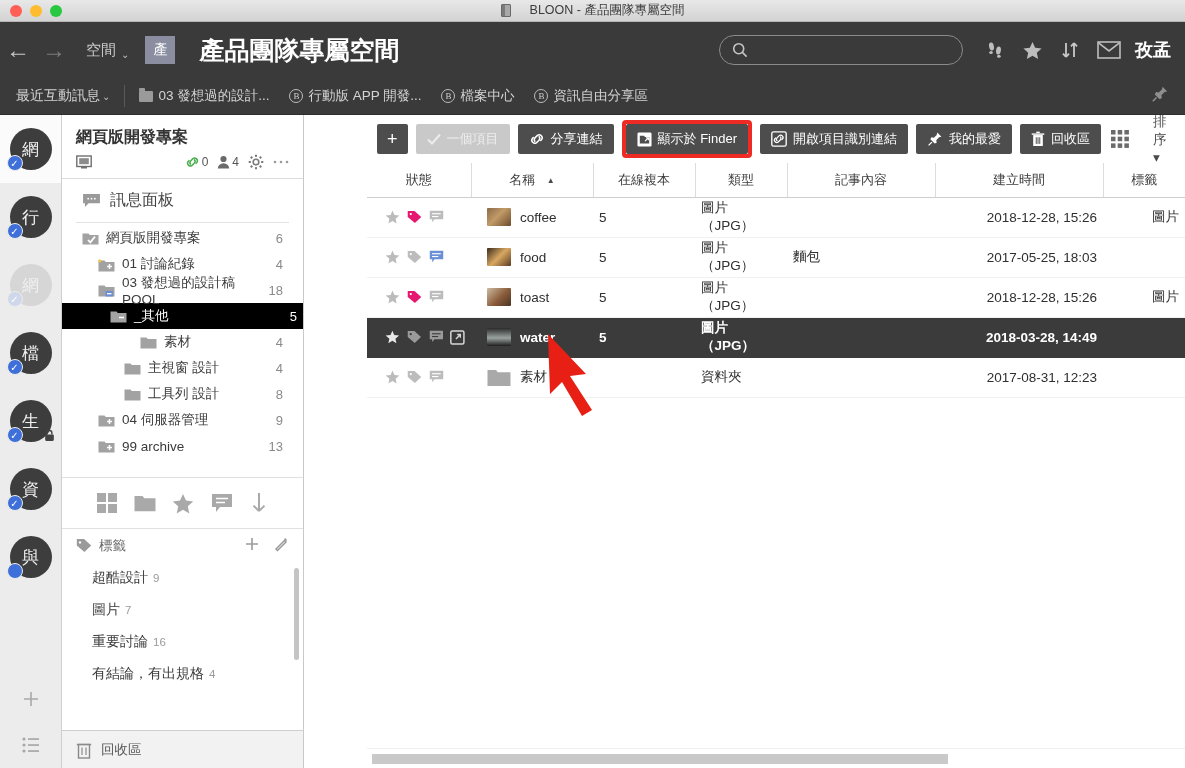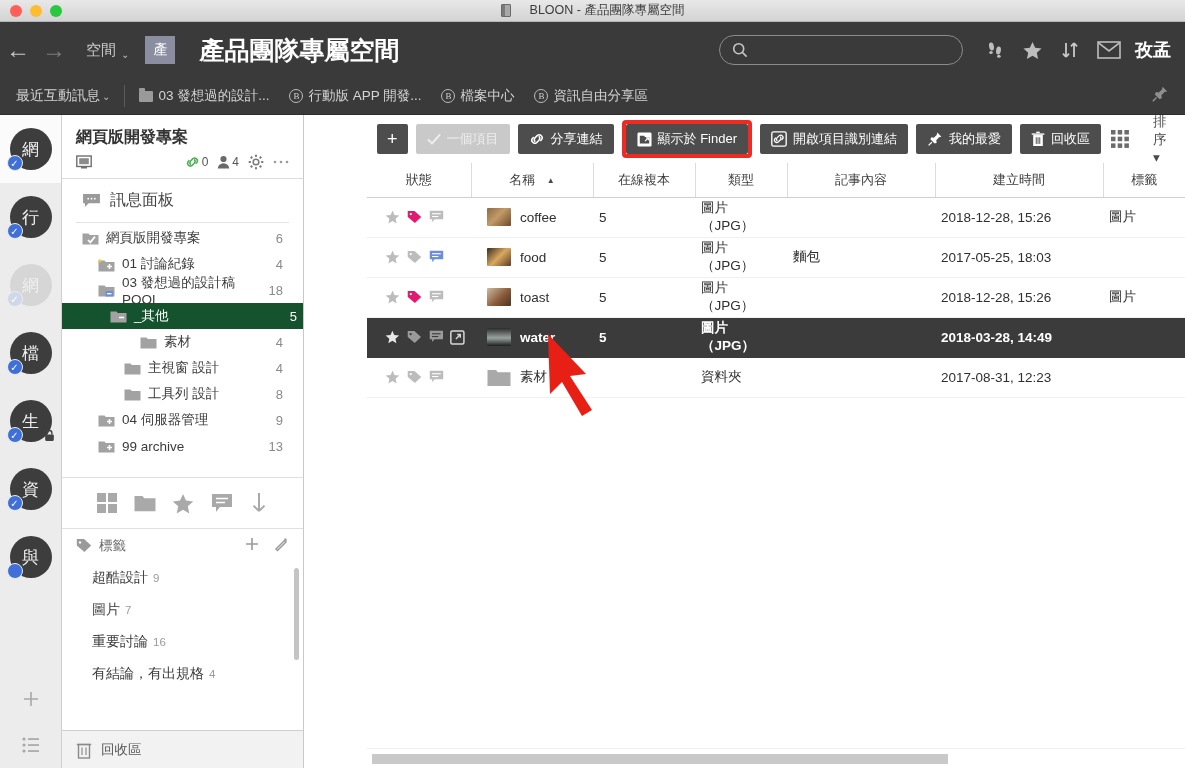--- a/index.html
+++ b/index.html
@@ -153,21 +153,21 @@
 
   .panel-row {
     display: flex; align-items: center; gap: 9px;
     padding: 11px 14px 11px 20px; font-size: 16px; color: #444; cursor: pointer;
   }
   .tree { padding: 2px 0 4px 0; border-top: 1px solid #e3e3e3; margin: 0 14px; }
   .tree-row {
     display: flex; align-items: center; height: 26px;
     font-size: 13.5px; color: #3b3b3b; cursor: pointer; padding-right: 6px;
   }
-  .tree-row.sel { background: #14532d; color: #fff; margin: 0 -14px; padding-left: 14px; }
+  .tree-row.sel { background: #000000; color: #fff; margin: 0 -14px; padding-left: 14px; }
   .tree-row .cnt { margin-left: auto; font-size: 13px; color: #8a8a8a; }
   .tree-row.sel .cnt { color: #fff; }
   .fic { width: 17px; height: 13px; flex: none; margin-right: 7px; position: relative; }
 
   .sb-tools {
     display: flex; align-items: center; justify-content: space-around;
     padding: 14px 26px; border-top: 1px solid #e0e0e0; margin-top: 14px;
   }
   .sb-tool { color: #a9a9a9; cursor: pointer; display: flex; }
   .tag-head {
@@ -229,21 +229,21 @@
   table.files th:last-child { border-right: none; }
   .sort-caret { font-size: 8px; color: #4a4a4a; margin-left: 8px; vertical-align: middle; }
   table.files td {
     height: 40px; font-size: 13.5px; color: #2f2f2f;
     border-bottom: 1px solid #f0f0f0; padding: 0 6px;
   }
   tr.row.sel td { background: #3b3b3b; color: #fff; font-weight: bold; border-bottom-color: #3b3b3b; }
   .st-cell { display: flex; align-items: center; gap: 7px; padding-left: 12px; }
   .name-cell { display: flex; align-items: center; gap: 9px; padding-left: 10px; }
   .thumb { width: 24px; height: 18px; flex: none; border-radius: 1px; }
-  .c-center { text-align: left; }
+  .c-center { text-align: right; }
   .c-left { text-align: left; }
 
   .hscroll-track {
     position: absolute; bottom: 0; left: 0; width: 818px; height: 20px;
     background: #fff; border-top: 1px solid #efefef;
   }
   .hscroll-thumb {
     position: absolute; left: 5px; top: 5px; width: 576px; height: 10px;
     background: #c9c9c9; border-radius: 0;
   }

